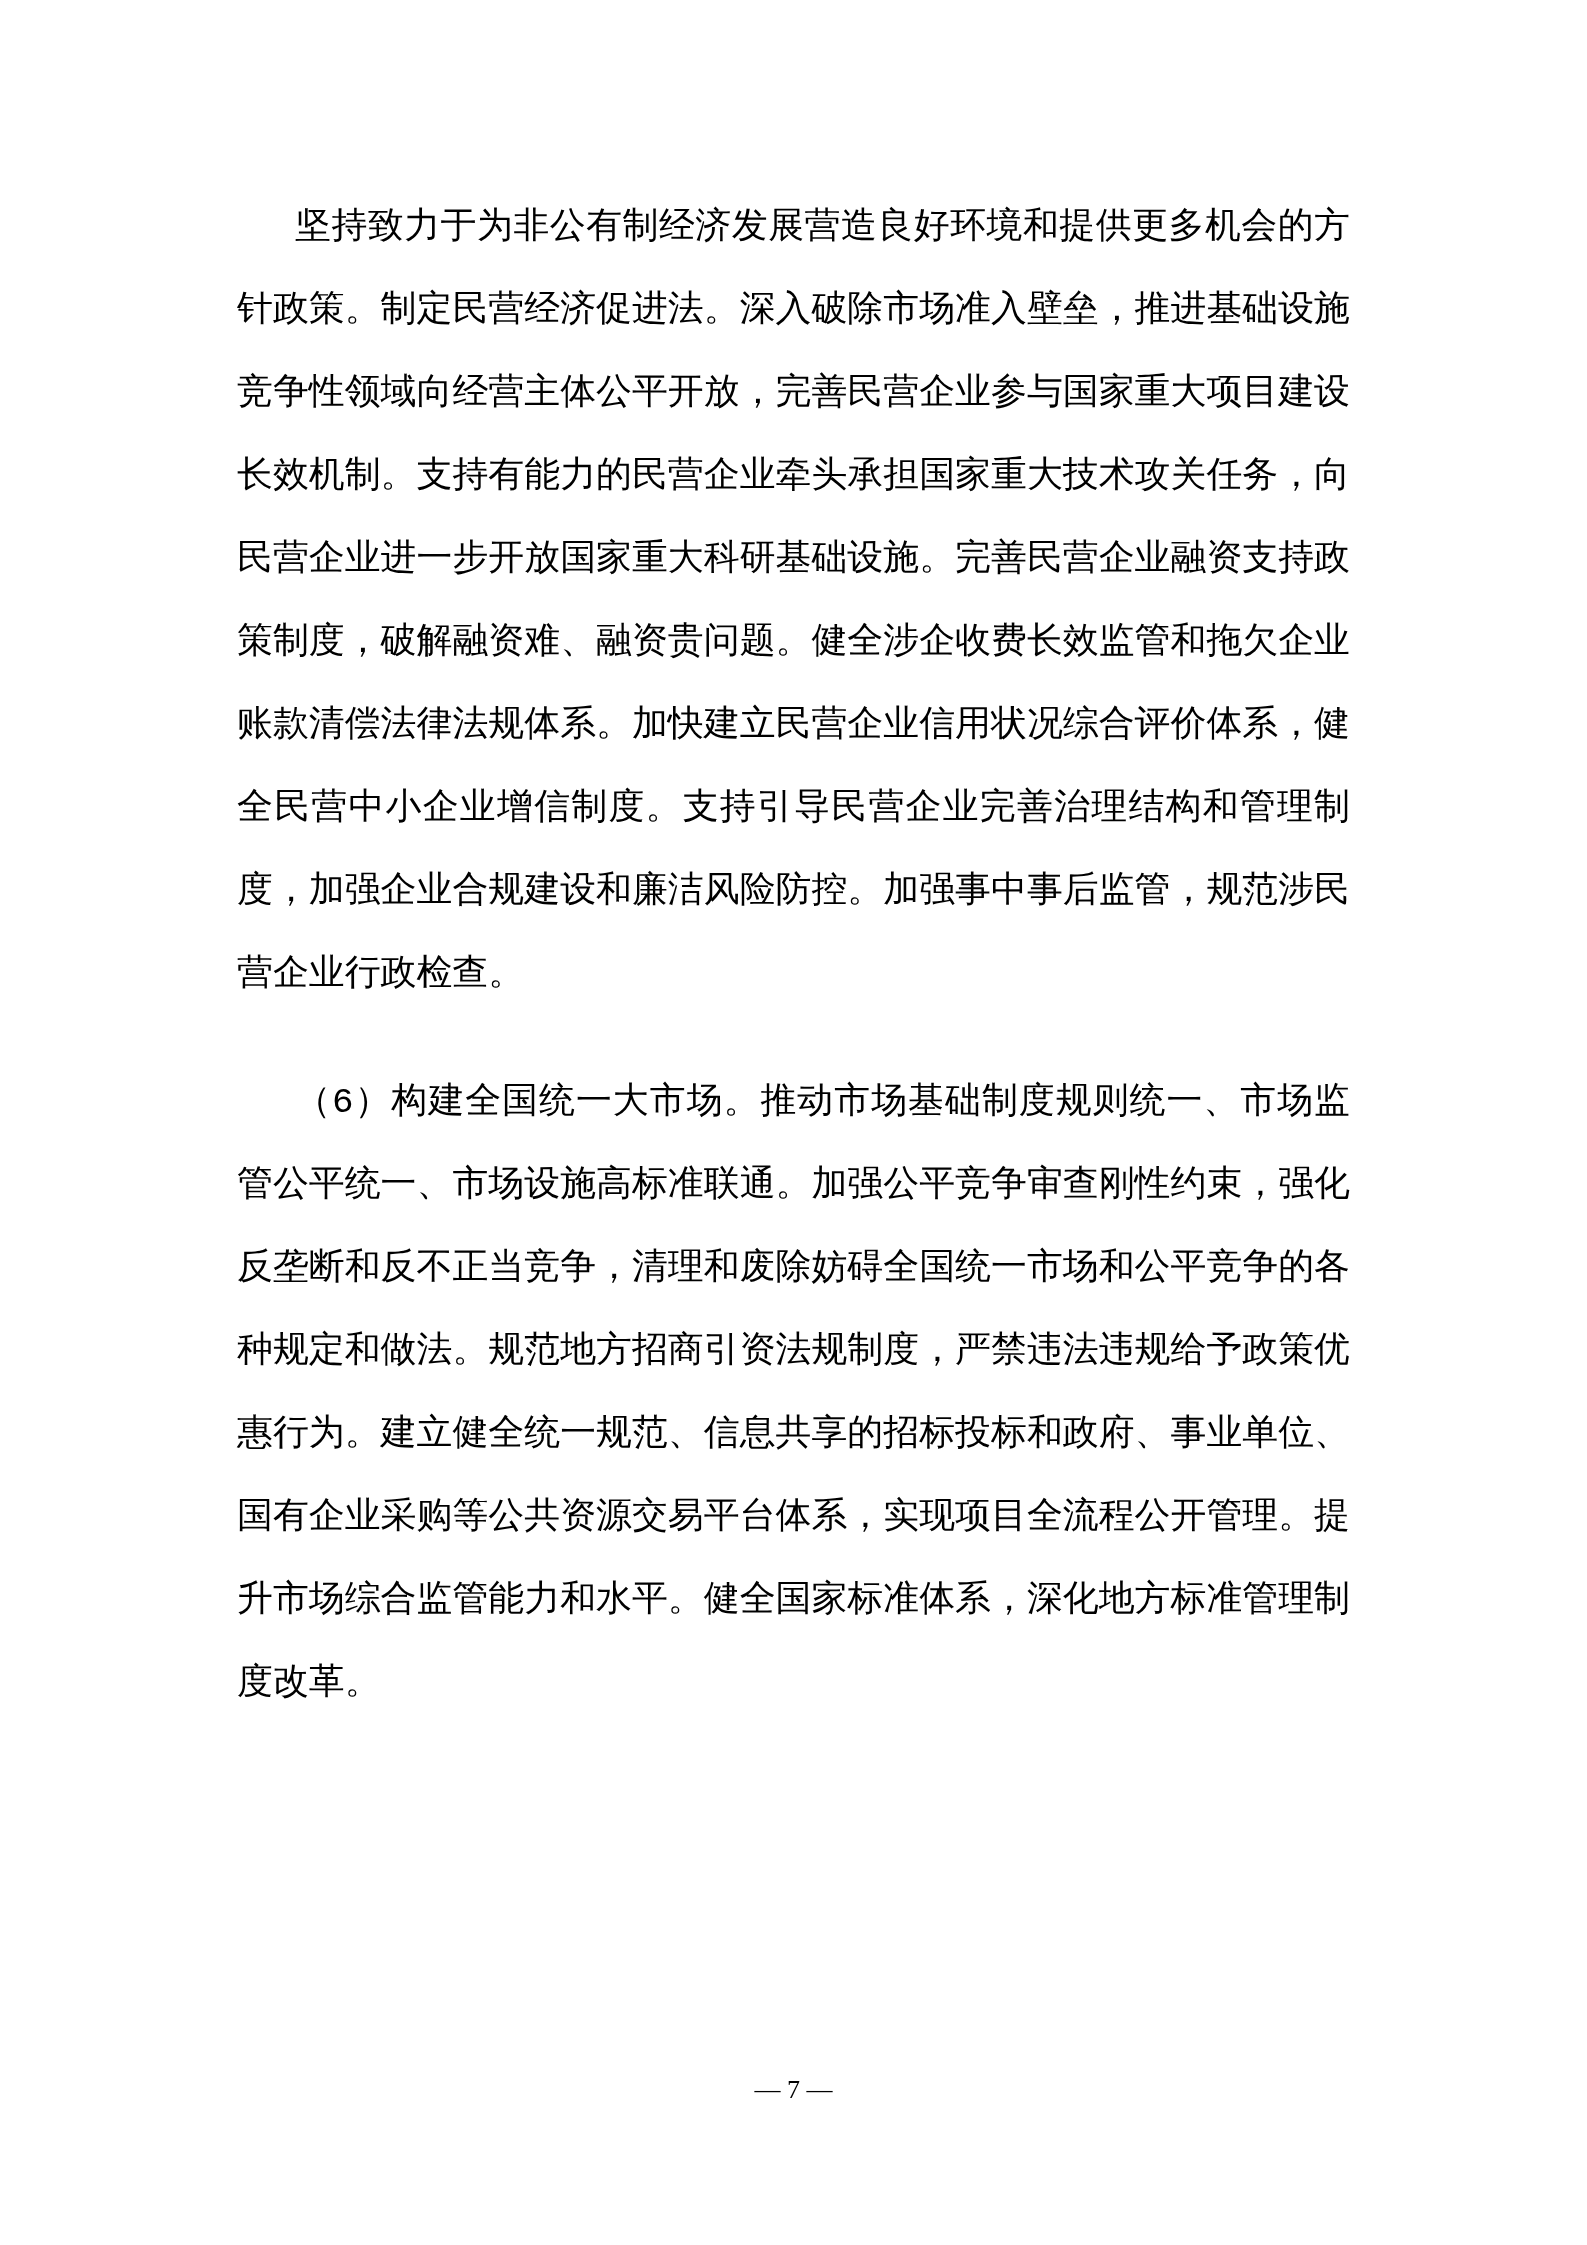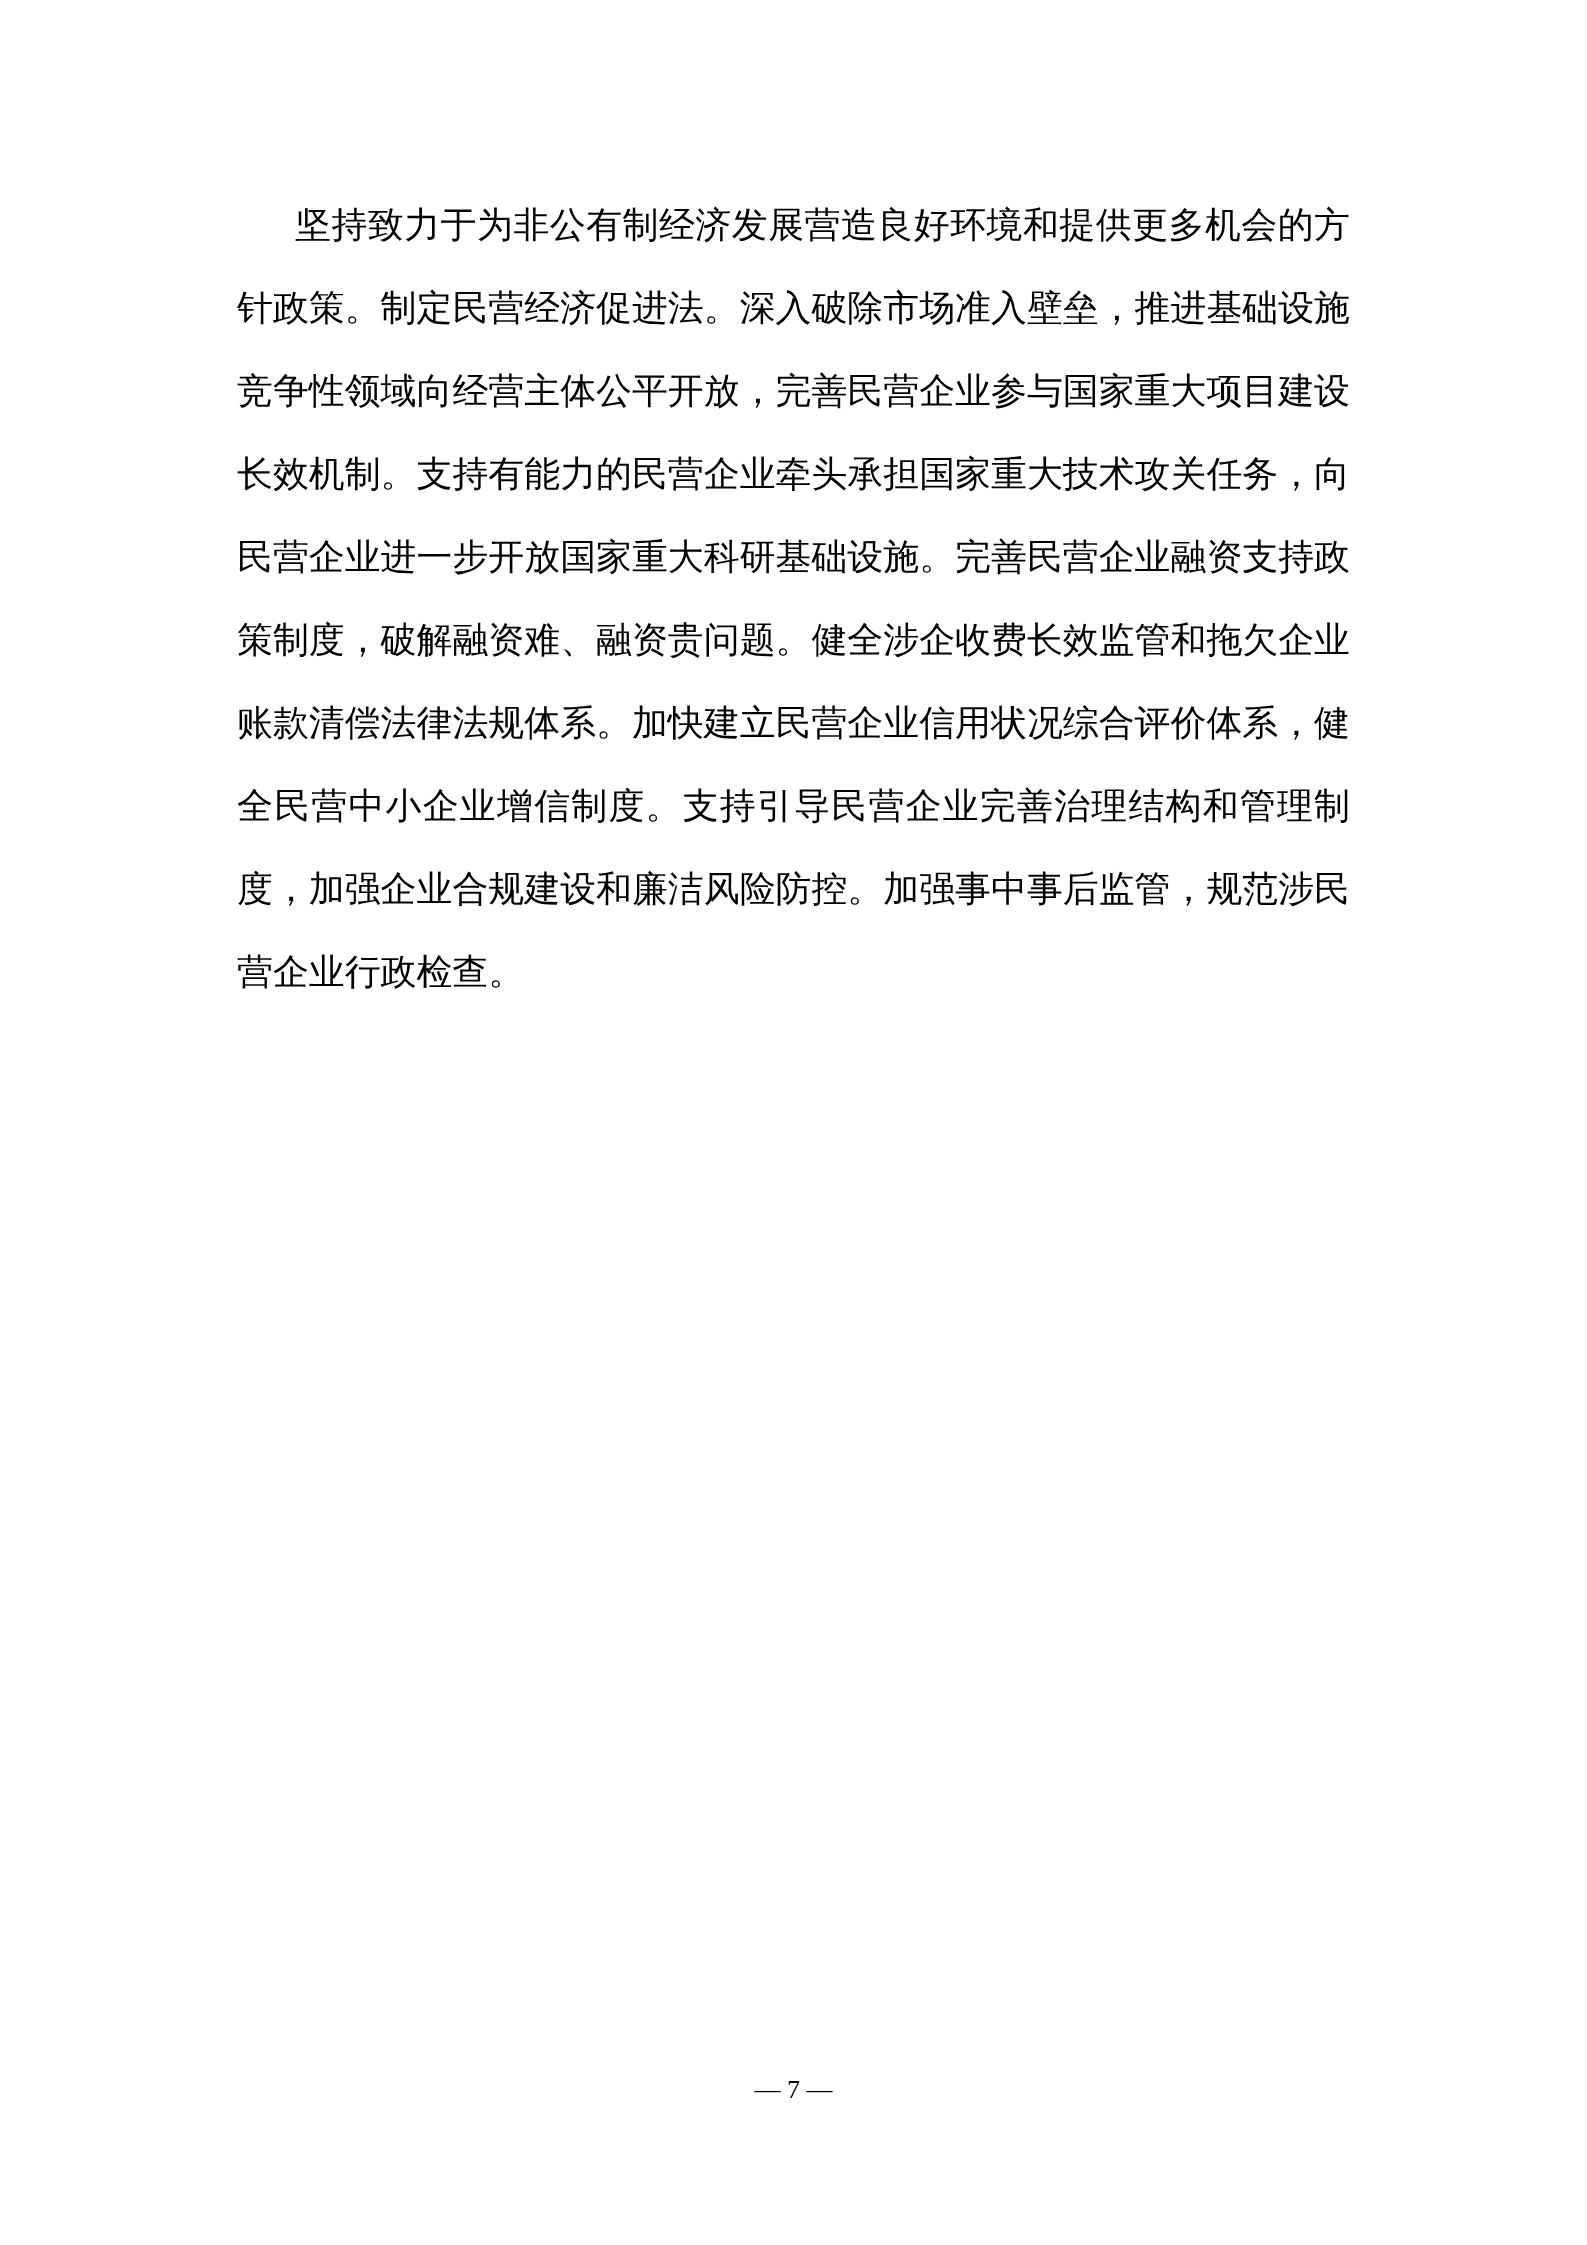--- a/index.html
+++ b/index.html
@@ -44,15 +44,16 @@
     font-family: "Liberation Serif", serif;
     color: #000000;
   }
 </style>
 </head>
 <body>
 
 <main>
   <div class="doc-body">
       <p class="para">坚持致力于为非公有制经济发展营造良好环境和提供更多机会的方针政策。制定民营经济促进法。深入破除市场准入壁垒，推进基础设施竞争性领域向经营主体公平开放，完善民营企业参与国家重大项目建设长效机制。支持有能力的民营企业牵头承担国家重大技术攻关任务，向民营企业进一步开放国家重大科研基础设施。完善民营企业融资支持政策制度，破解融资难、融资贵问题。健全涉企收费长效监管和拖欠企业账款清偿法律法规体系。加快建立民营企业信用状况综合评价体系，健全民营中小企业增信制度。支持引导民营企业完善治理结构和管理制度，加强企业合规建设和廉洁风险防控。加强事中事后监管，规范涉民营企业行政检查。</p>
+      <p class="para">（6）构建全国统一大市场。推动市场基础制度规则统一、市场监管公平统一、市场设施高标准联通。加强公平竞争审查刚性约束，强化反垄断和反不正当竞争，清理和废除妨碍全国统一市场和公平竞争的各种规定和做法。规范地方招商引资法规制度，严禁违法违规给予政策优惠行为。建立健全统一规范、信息共享的招标投标和政府、事业单位、国有企业采购等公共资源交易平台体系，实现项目全流程公开管理。提升市场综合监管能力和水平。健全国家标准体系，深化地方标准管理制度改革。</p>
     </div>
   <div class="page-footer">— 7 —</div>
 </main>
 
 </body></html>

